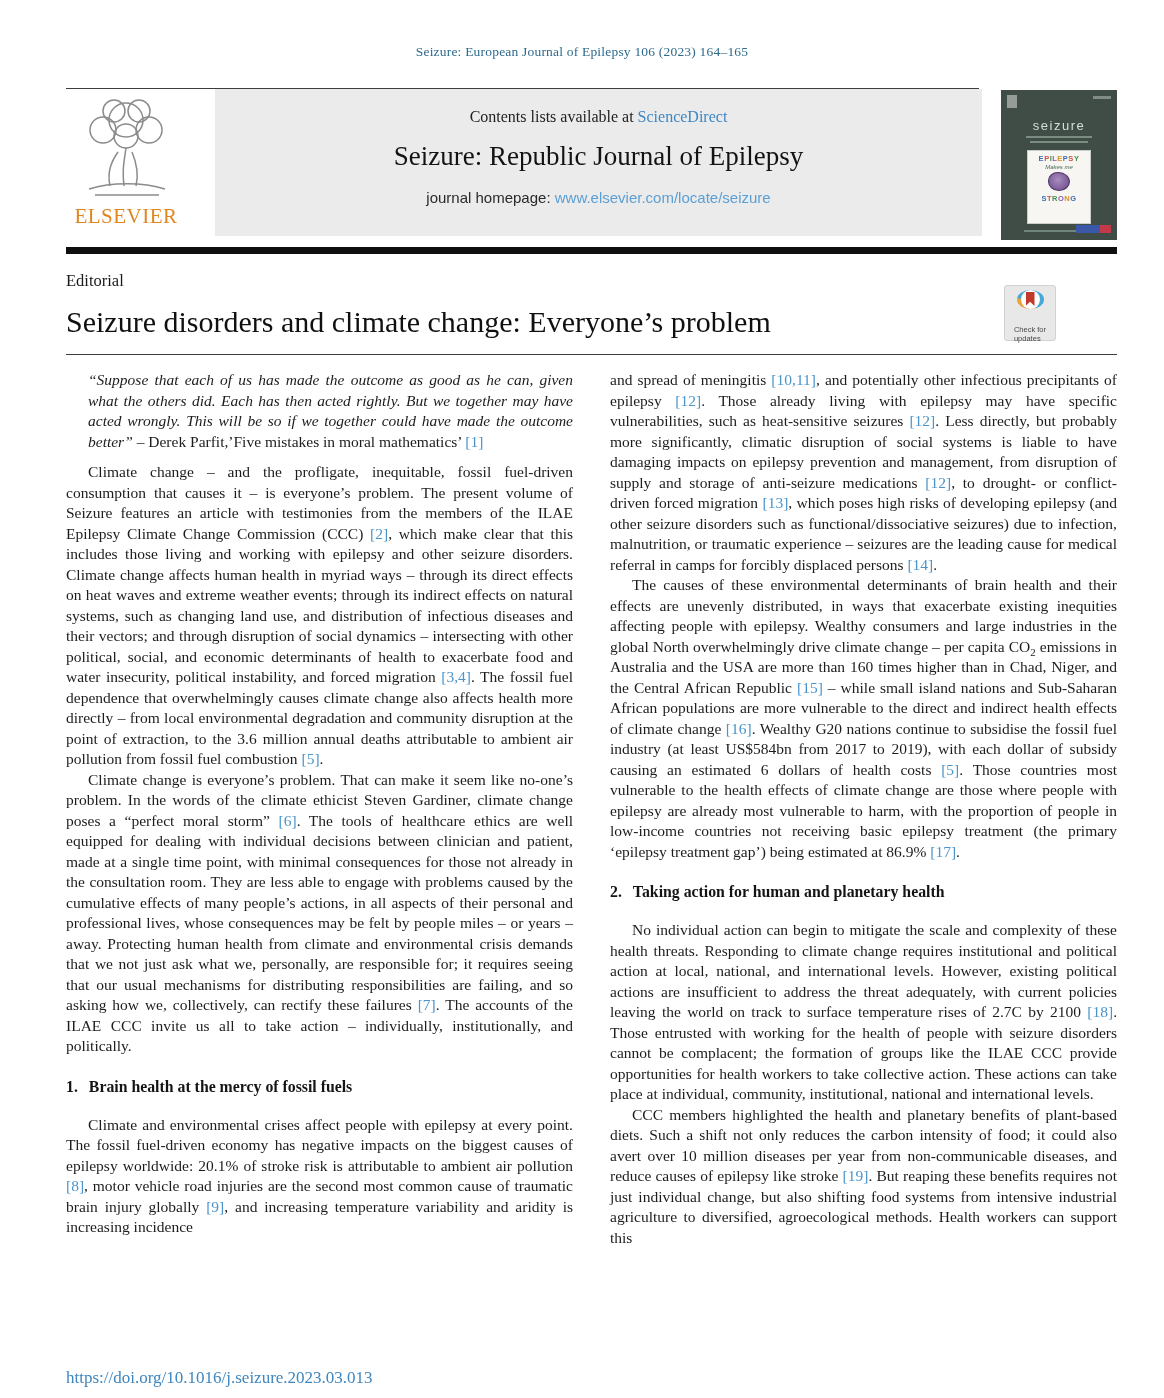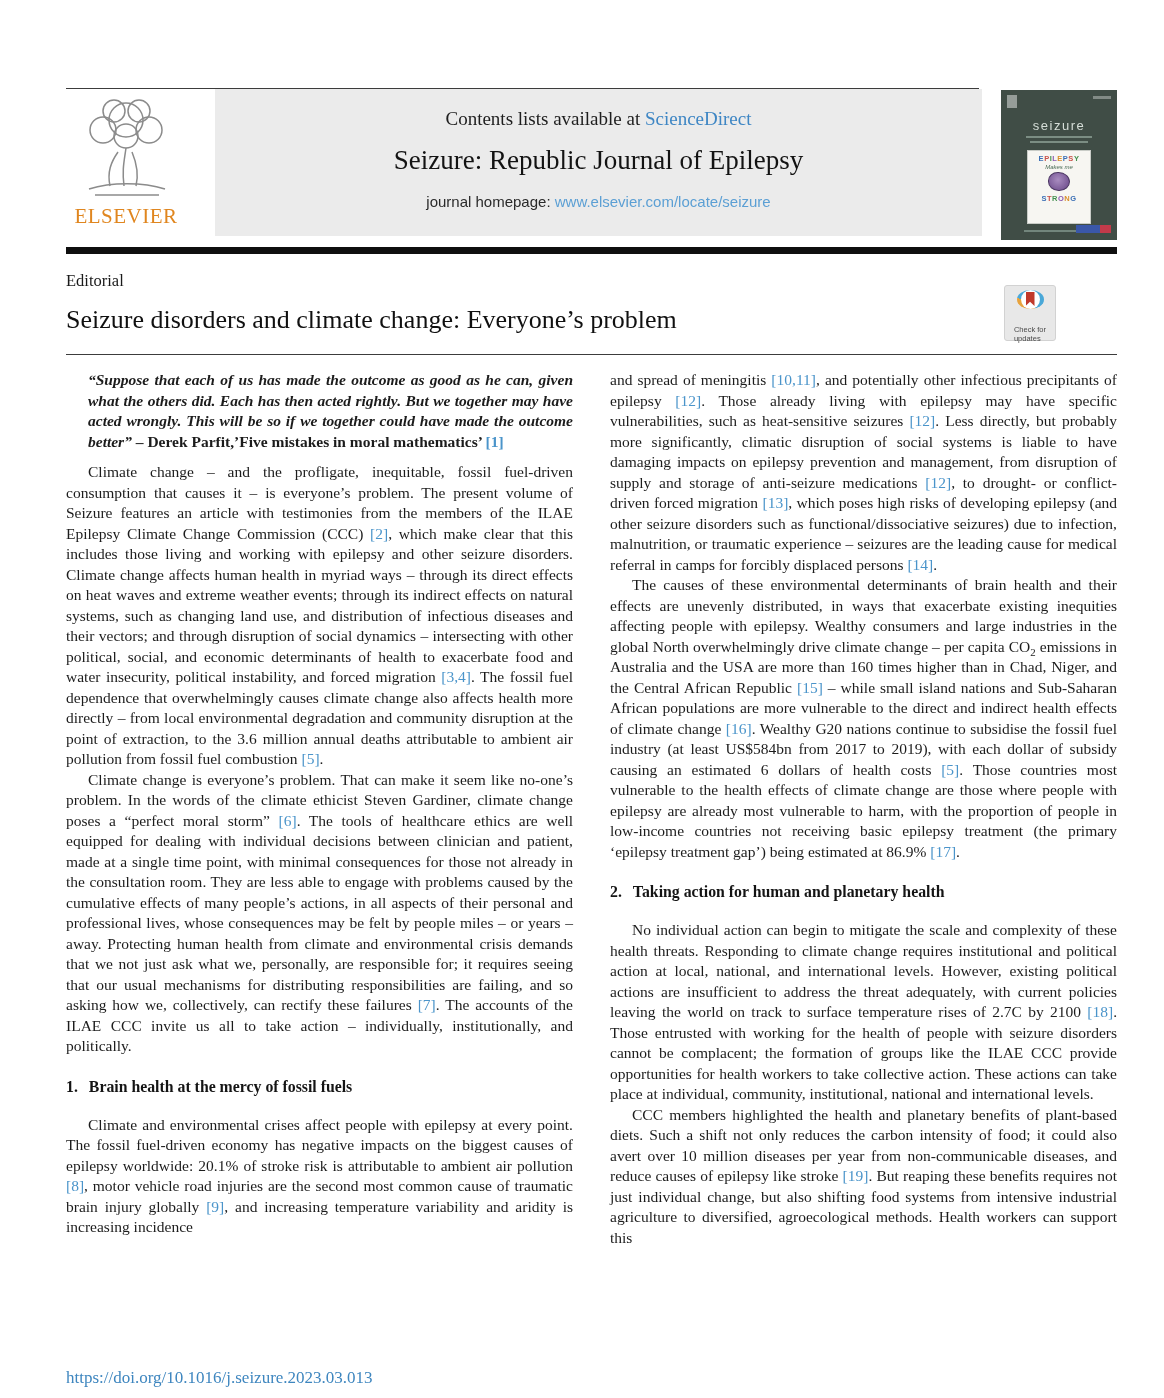--- a/index.html
+++ b/index.html
@@ -20,21 +20,21 @@
   
   .rule{position:absolute;background:#3c3c3c;height:1px;}
   .rule-top{left:66px;top:88px;width:913px;}
   .rule-title{left:66px;top:354px;width:1051px;}
   .blackbar{position:absolute;left:66px;top:247px;width:1051px;height:7px;background:#0f0f0f;}
   
   .band{
     position:absolute;left:215px;top:89px;width:767px;height:147px;
     background:#ebebeb;text-align:center;
   }
-  .contents-line{margin-top:19px;font-size:19px;color:#1e1e1e;}
+  .contents-line{margin-top:19px;font-size:16px;color:#1e1e1e;}
   .link{color:#3e86c4;text-decoration:none;cursor:pointer;}
   .jtitle{margin-top:15px;font-size:27px;color:#131313;}
   .homepage-line{
     margin-top:17px;
     font-family:"Liberation Sans", sans-serif;
     font-size:15px;color:#2a2a2a;
   }
   .homepage-line .link{color:#5b9fd4;}
   
   .elsevier{position:absolute;left:64px;top:92px;width:124px;text-align:center;cursor:pointer;}
@@ -63,21 +63,21 @@
     background:radial-gradient(circle at 45% 40%, #a98cc0 0%, #7a5a97 70%, #5e4478 100%);
     border-radius:46% 54% 50% 50%;
     border:1px solid #4c3763;
   }
   .cover-footline{width:70px;height:2px;background:#7e948a;opacity:.8;margin:6px auto 0;}
   .cover-pub{position:absolute;right:6px;bottom:7px;display:flex;}
   .cover-pub .p1{width:24px;height:8px;background:#3a57a8;}
   .cover-pub .p2{width:11px;height:8px;background:#c23a4a;}
   
   .kind{position:absolute;left:66px;top:271px;font-size:16.5px;color:#1a1a1a;}
-  .atitle{position:absolute;left:66px;top:305px;font-size:26px;color:#101010;}
+  .atitle{position:absolute;left:66px;top:305px;font-size:30px;color:#101010;}
   .badge{
     position:absolute;left:1004px;top:285px;width:52px;height:56px;
     background:#e8e8e8;border:1px solid #d2d2d2;border-radius:3px;
     display:flex;flex-direction:column;align-items:center;
     cursor:pointer;box-sizing:border-box;padding-top:4px;
   }
   .badge-ring{
     width:27px;height:27px;border-radius:50%;
     background:conic-gradient(from 150deg, #e8a33d 0 125deg, #4aa8d8 125deg 360deg);
     display:flex;align-items:center;justify-content:center;
@@ -99,39 +99,40 @@
   .cols{
     position:absolute;left:66px;top:370px;width:1051px;
     display:flex;gap:37px;
   }
   .col{width:507px;}
   .col p{
     margin:0;font-size:15.5px;line-height:20.5px;
     text-align:justify;color:#1c1c1c;
   }
   .col p.indent{text-indent:22px;}
-  .col p.quote{margin:0 0 10px 22px;font-weight:bold;}
+  .col p.quote{margin:0 0 10px 22px;}
   .sec-head{
     font-size:15.8px;font-weight:bold;color:#141414;
     margin:21px 0 19px 0;
   }
   .sec-num{margin-right:11px;}
   .ref{color:#4a94ca;text-decoration:none;cursor:pointer;}
   sub{font-size:70%;line-height:0;}
   
   .doi{
     position:absolute;left:66px;top:1368px;
     font-size:17px;color:#3e86bf;text-decoration:none;cursor:pointer;
   }
 </style>
 </head>
 <body>
 
 <div class="page">
 
+  <div class="citation">Seizure: European Journal of Epilepsy 106 (2023) 164–165</div>
 
   <div class="rule rule-top"></div>
 
   <div class="elsevier">
     <svg width="114" height="108" viewBox="0 0 114 108">
       <g fill="none" stroke="#8b8b8b" stroke-width="1.5">
         <circle cx="57" cy="28" r="17"></circle>
         <circle cx="34" cy="38" r="13"></circle>
         <circle cx="80" cy="38" r="13"></circle>
         <circle cx="45" cy="19" r="11"></circle>

